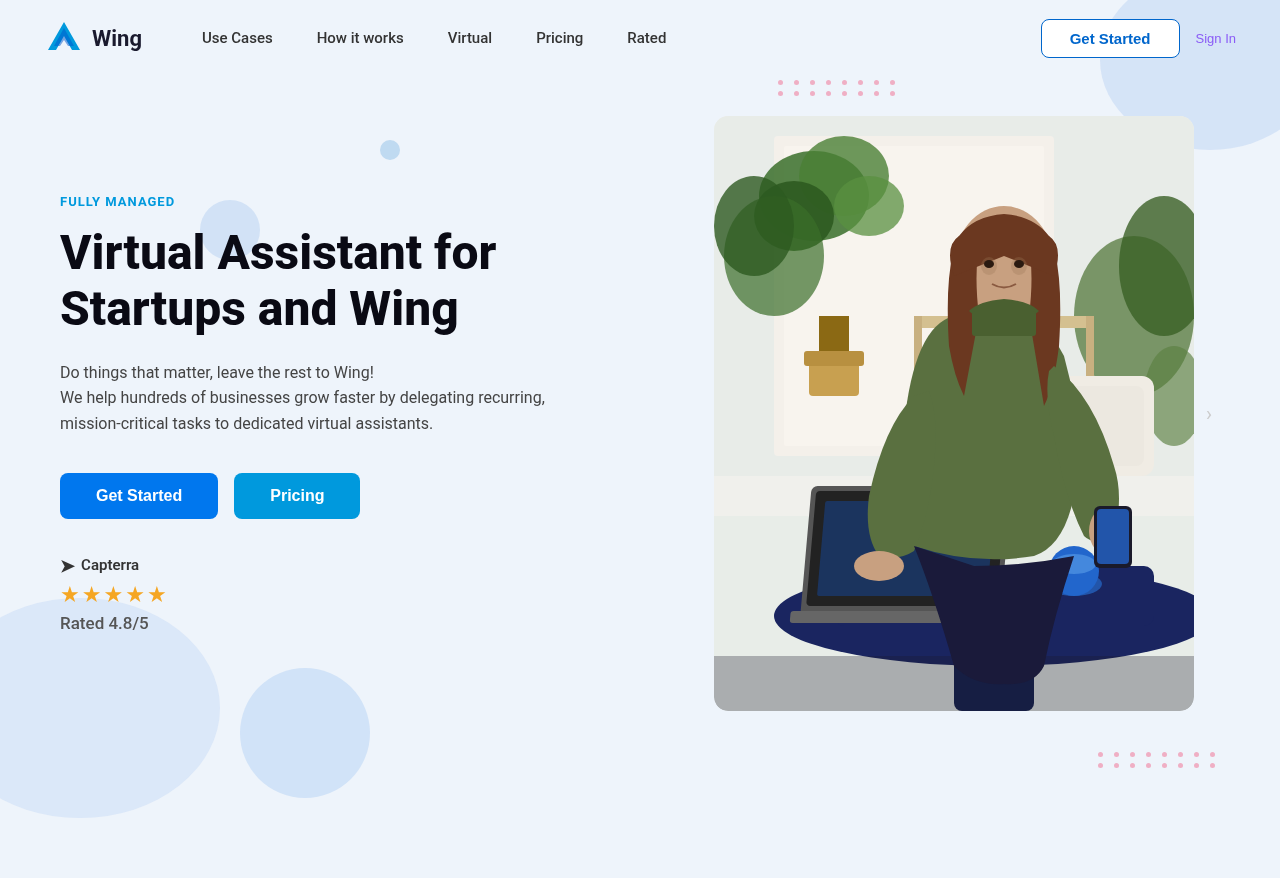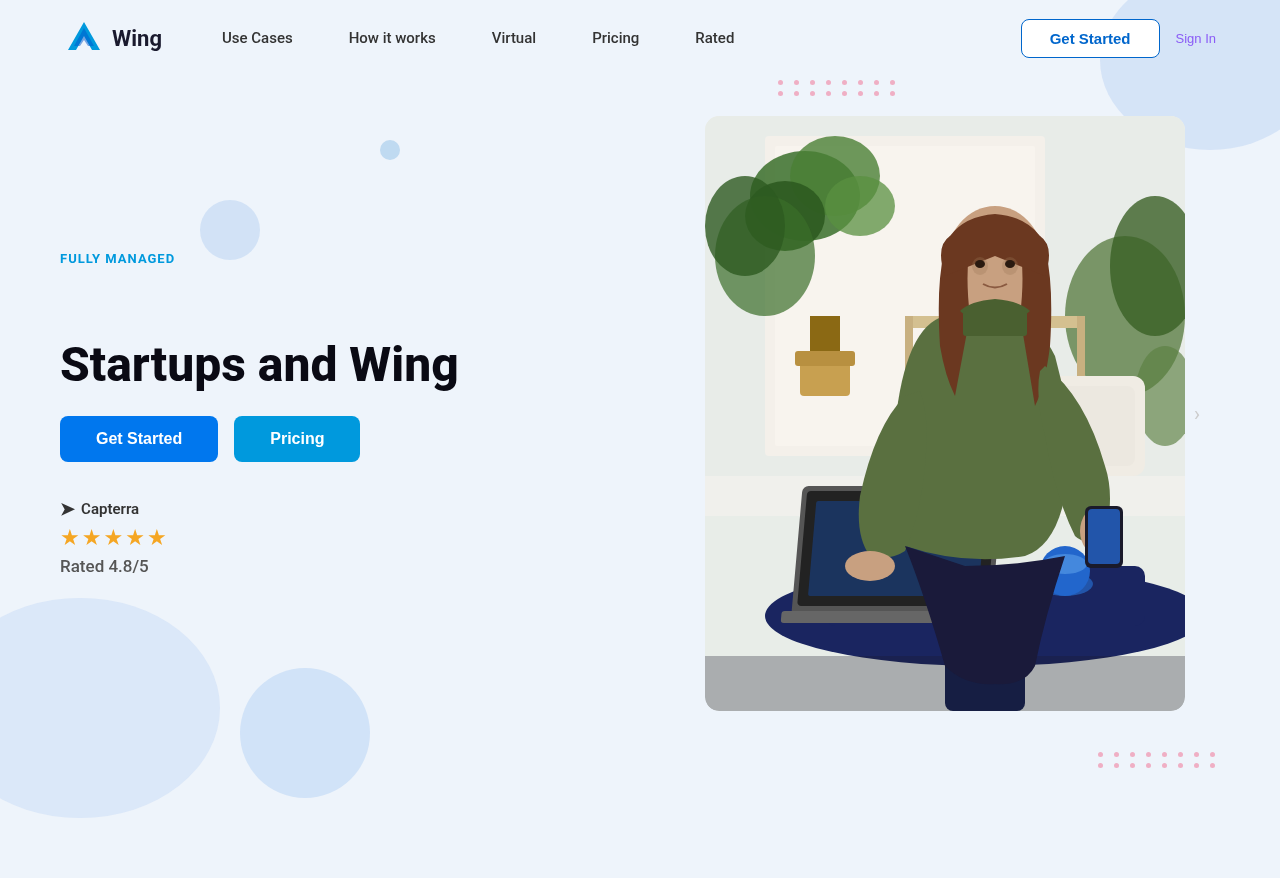--- a/index.html
+++ b/index.html
@@ -91,21 +91,21 @@
       border-radius: 50%;
       opacity: 0.6;
     }
 
     
     nav {
       position: relative;
       z-index: 10;
       display: flex;
       align-items: center;
-      padding: 0 64px;
+      padding: 0 44px;
       height: 76px;
       background: transparent;
     }
     .logo-area {
       display: flex;
       align-items: center;
       gap: 8px;
       margin-right: 60px;
     }
     .logo-icon {
@@ -113,21 +113,21 @@
       height: 40px;
     }
     .logo-text {
       font-size: 22px;
       font-weight: 700;
       color: #1a1a2e;
     }
     .nav-links {
       display: flex;
       align-items: center;
-      gap: 56px;
+      gap: 44px;
       flex: 1;
     }
     .nav-link {
       font-size: 15px;
       color: #333;
       text-decoration: none;
       font-weight: 500;
       cursor: pointer;
     }
     .nav-actions {
@@ -153,21 +153,21 @@
       font-weight: 500;
       cursor: pointer;
     }
 
     
     .hero {
       position: relative;
       z-index: 1;
       display: flex;
       align-items: center;
-      padding: 40px 60px 60px 60px;
+      padding: 40px 48px 60px 60px;
       gap: 60px;
     }
     .hero-content {
       flex: 1;
       max-width: 580px;
     }
     .tag-fully-managed {
       font-size: 13px;
       font-weight: 700;
       color: #0099dd;
@@ -341,23 +341,28 @@
   <div class="nav-actions">
     <button class="btn-get-started-nav">Get Started</button>
     <button class="btn-sign-in">Sign In</button>
   </div>
 </nav>
 
 <section class="hero">
   <div class="hero-content">
     <div class="tag-fully-managed">FULLY MANAGED</div>
     <h1 class="hero-title">
-      <br>
+      <span>Virtual Assistant for</span><br>
       <span>Startups and Wing</span>
     </h1>
+    <div class="hero-desc">
+      <span>Do things that matter, leave the rest to Wing!</span><br>
+      <span>We help hundreds of businesses grow faster by delegating recurring,</span><br>
+      <span>mission-critical tasks to dedicated virtual assistants.</span>
+    </div>
     <div class="hero-buttons">
       <button class="btn-primary">Get Started</button>
       <button class="btn-secondary">Pricing</button>
     </div>
     <div class="capterra-area">
       <div class="capterra-logo">
         <span class="capterra-arrow">➤</span>
         <span>Capterra</span>
       </div>
       <div class="stars">

